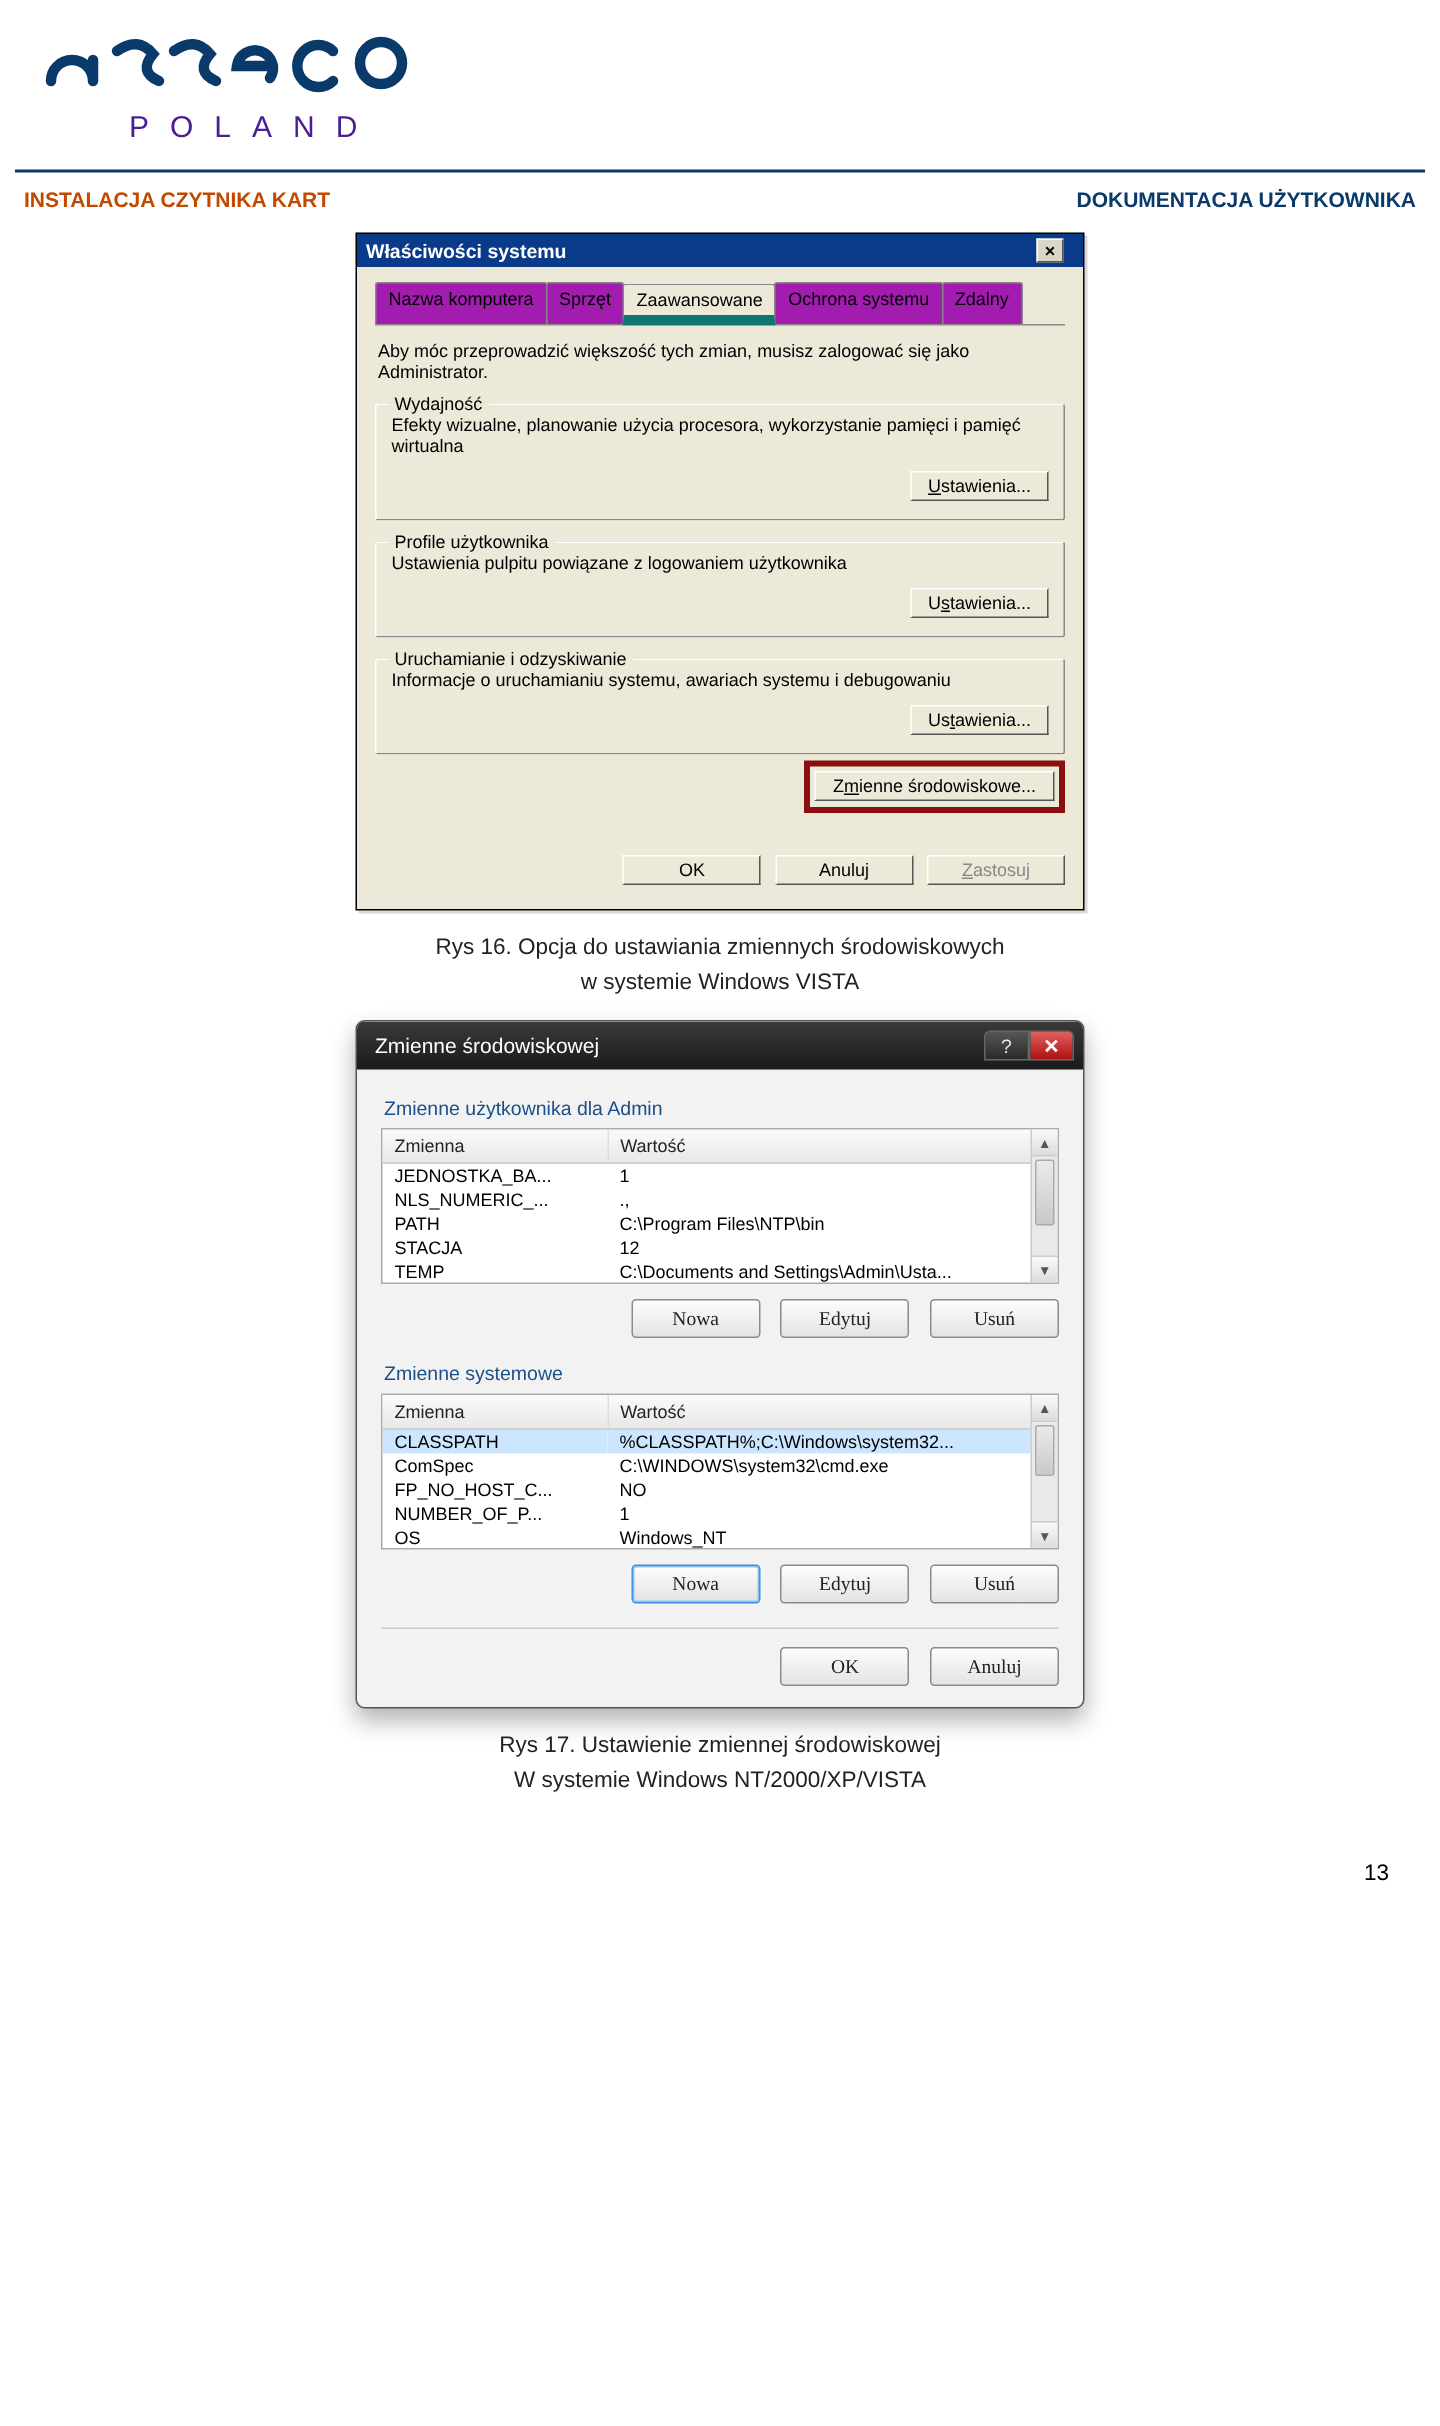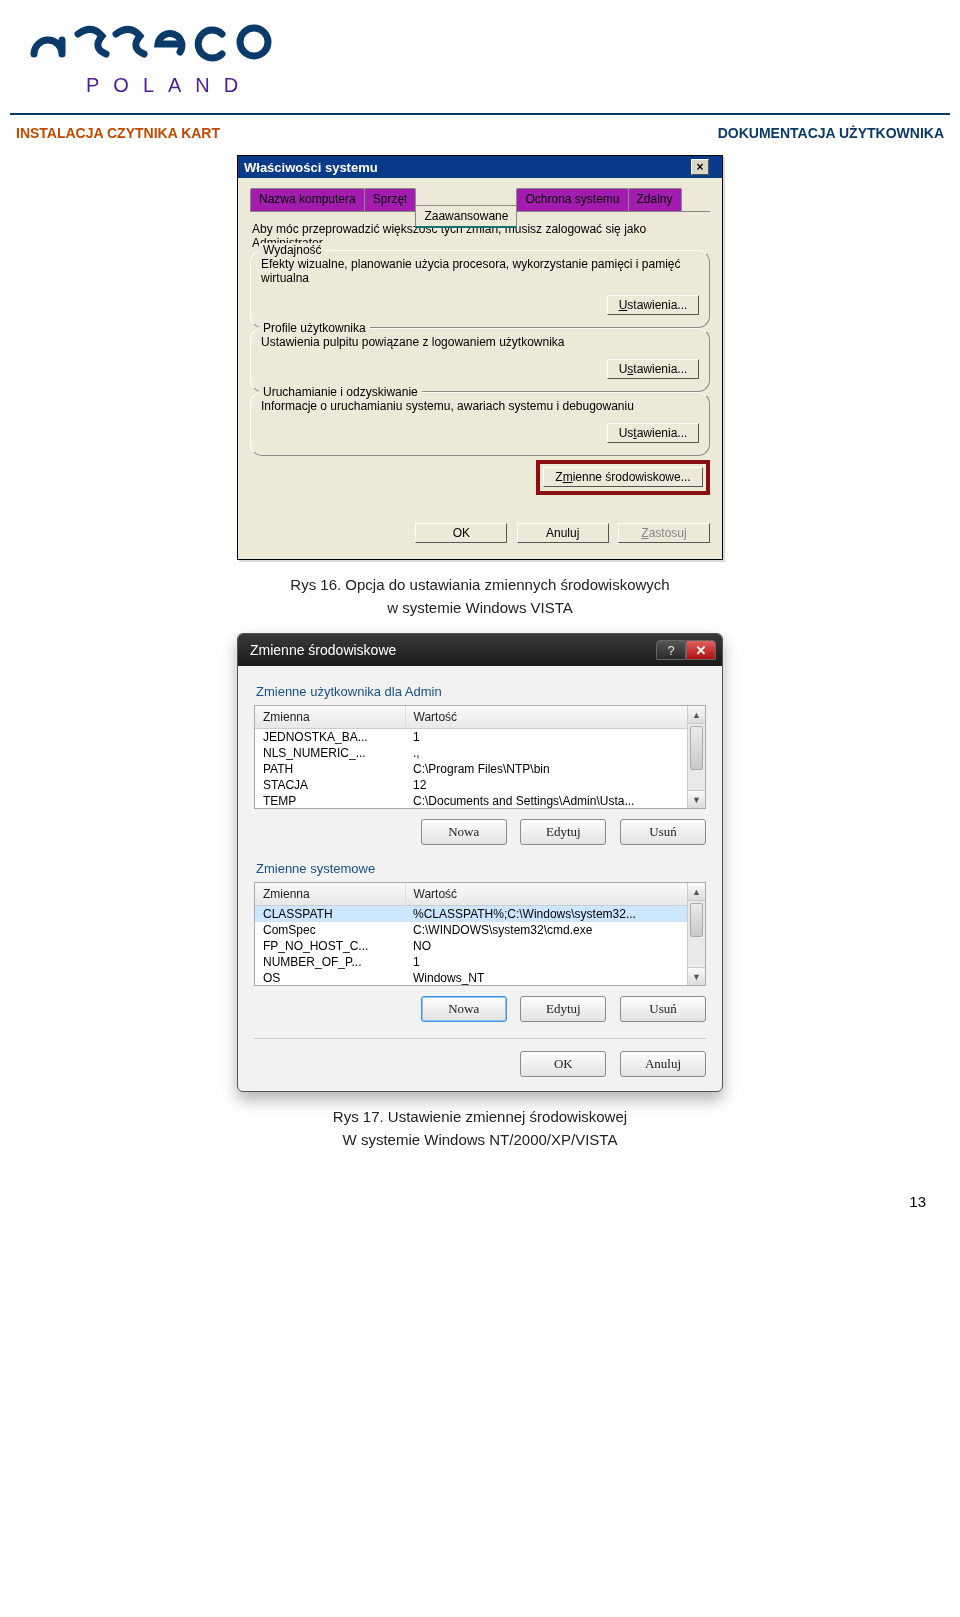--- a/index.html
+++ b/index.html
@@ -90,29 +90,30 @@
   .tabs-row { display: flex; border-bottom: 1px solid #888; font-size: 12px; }
   .tab {
     padding: 3px 8px;
     background: #a21caf;
     border: 1px solid #888;
     border-bottom: none;
     margin-right: -1px;
     border-radius: 2px 2px 0 0;
   }
   .tab.active {
-    position: relative; top: 17px;
+    position: relative; top: 1px;
     background: #ece9d8;
-    border-bottom: 2px solid #0f766e;
+    border-bottom: 7px solid #0f766e;
   }
   .frame {
     border: 1px solid #888; border-top: 1px solid #fff;
     border-left: 1px solid #fff;
-    border-radius: 12px;
+    border-radius: 2px;
     padding: 6px 10px 12px 10px;
+    margin-top: 14px;
     position: relative;
   }
   .frame .legend {
     position: absolute; top: -8px; left: 8px;
     background: #ece9d8; padding: 0 4px; font-size: 12px;
   }
   .btn-classic {
     display: inline-block;
     min-width: 92px;
     padding: 2px 10px;
@@ -328,21 +329,21 @@
   </div>
 
   <div class="caption">
     <span>Rys 16. Opcja do ustawiania zmiennych środowiskowych</span><br>
     <span>w systemie Windows VISTA</span>
   </div>
 
   <div class="center">
     <div class="win-aero">
       <div class="aero-titlebar">
-        <span>Zmienne środowiskowe</span>
+        <span>Zmienne środowiskowej</span>
         <span class="aero-titlebtns">
           <span class="aero-btn help">?</span>
           <span class="aero-btn red">✕</span>
         </span>
       </div>
       <div class="aero-body">
 
         <div class="aero-group-title">Zmienne użytkownika dla Admin</div>
         <div class="aero-table-wrap">
           <table class="aero-table">

